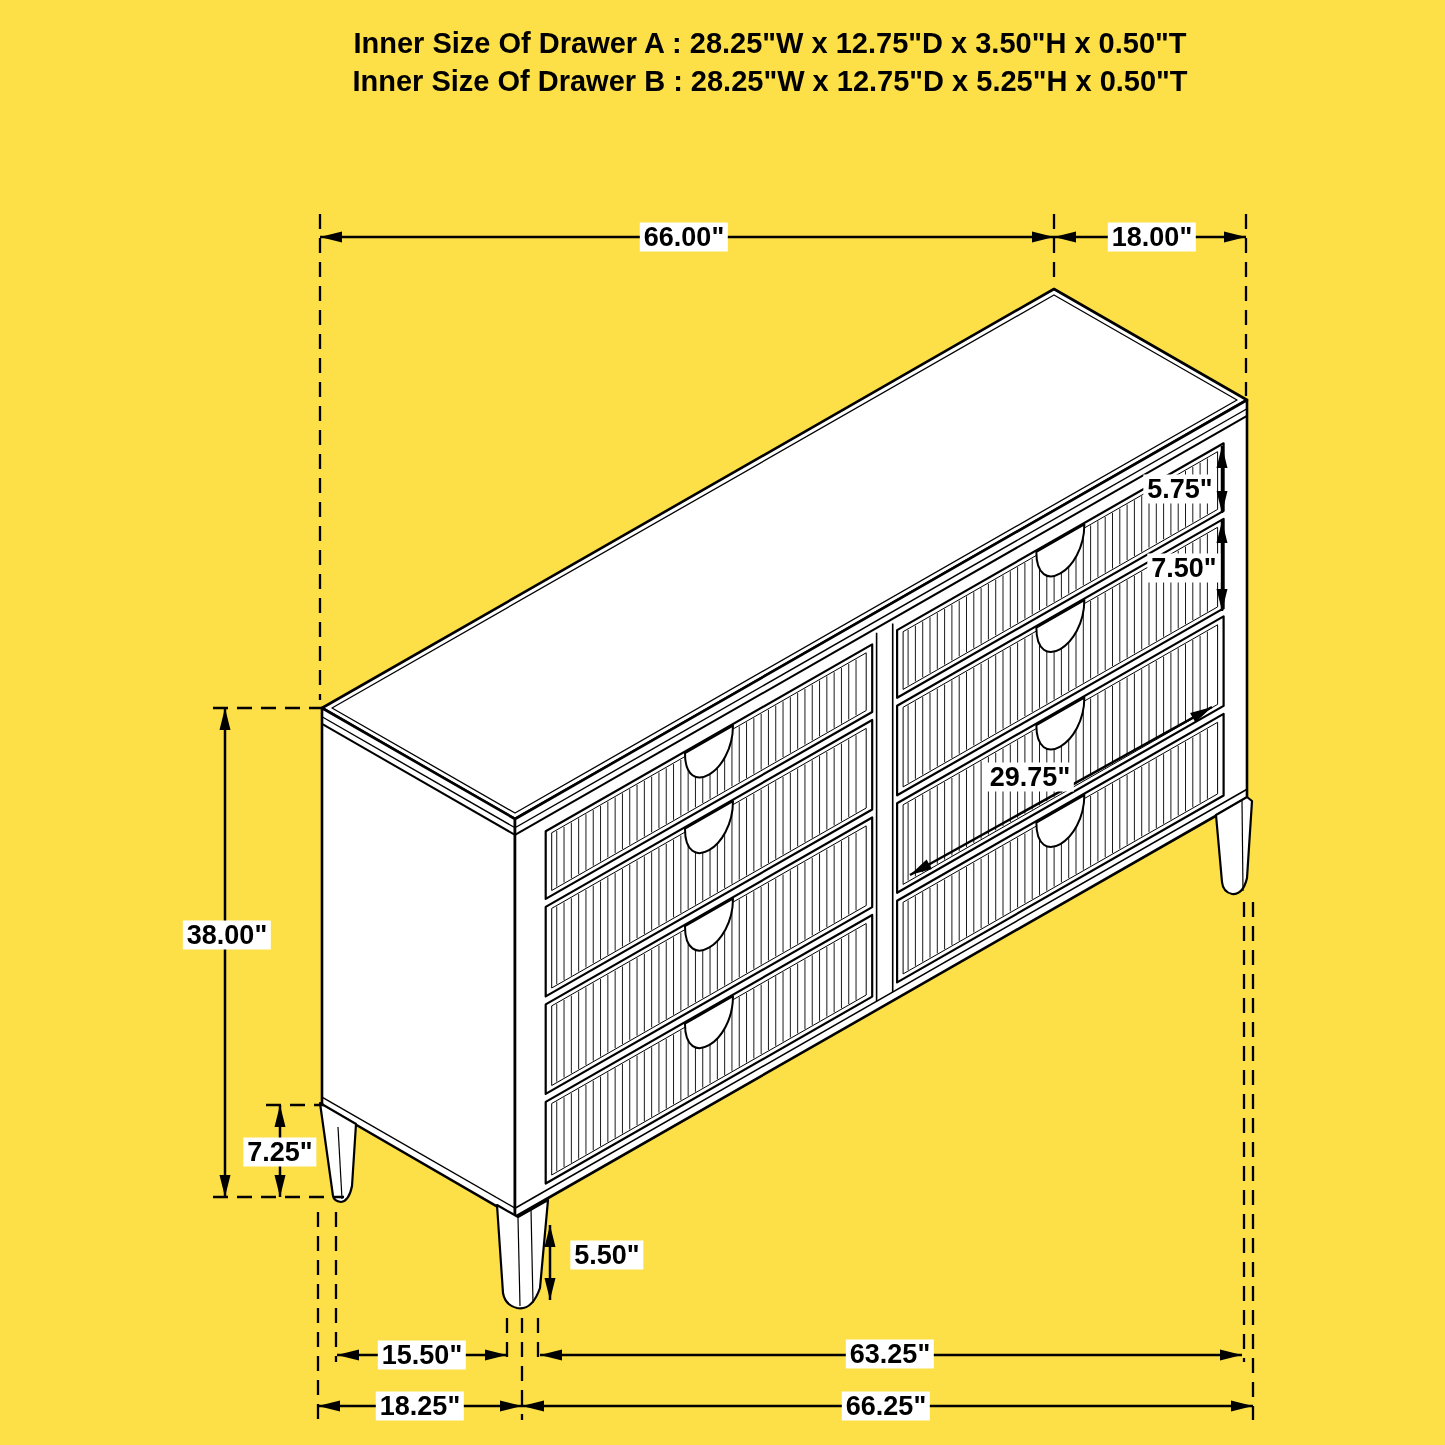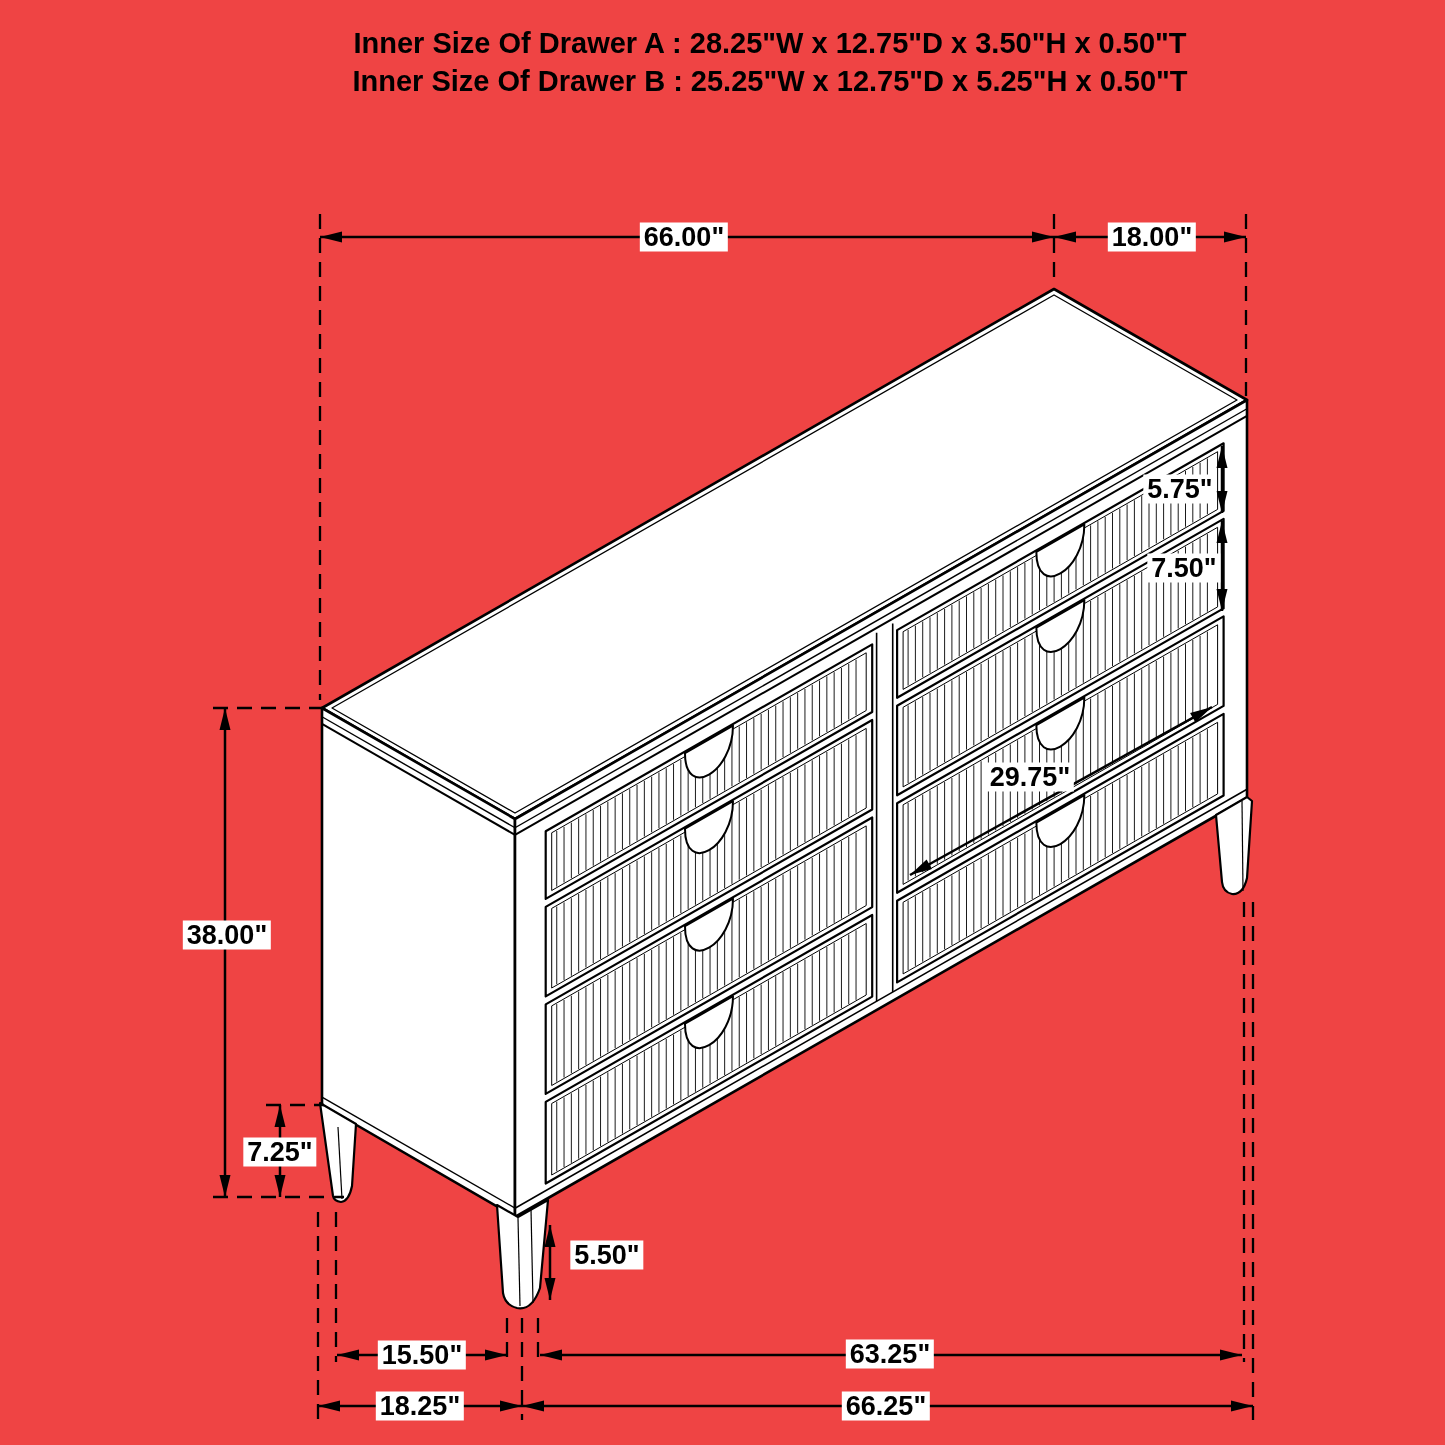--- a/index.html
+++ b/index.html
@@ -1,17 +1,17 @@
 <!DOCTYPE html>
 <html><head>
 <meta charset="utf-8">
 <style>
   html,body{margin:0;padding:0;background:#ffffff;}
   #stage{
-    position:relative;width:1445px;height:1445px;background:#ef4444;
+    position:relative;width:1445px;height:1445px;background:#fde047;
     font-family:"Liberation Sans",sans-serif;overflow:hidden;
   }
   #drawing{position:absolute;left:0;top:0;z-index:1;}
   .title-block{
     position:absolute;left:770px;top:24px;transform:translateX(-50%);
     z-index:2;text-align:center;white-space:nowrap;
     font-weight:bold;font-size:29px;line-height:38px;color:#000;
     letter-spacing:0px;
   }
   .dim-label{
@@ -451,21 +451,21 @@
       <line x1="1222" y1="521" x2="1222" y2="611" stroke="#000000" stroke-width="2.5"></line>
       <polygon points="1222.0,611.0 1216.5,589.0 1227.5,589.0" fill="#000000" stroke="none"></polygon>
       <polygon points="1222.0,521.0 1227.5,543.0 1216.5,543.0" fill="#000000" stroke="none"></polygon>
       <line x1="910" y1="875" x2="1212" y2="707" stroke="#000000" stroke-width="2.5"></line>
       <polygon points="1212.0,707.0 1195.4,722.5 1190.1,712.9" fill="#000000" stroke="none"></polygon>
       <polygon points="910.0,875.0 926.6,859.5 931.9,869.1" fill="#000000" stroke="none"></polygon>
     </svg>
 
   <div class="title-block">
     <div>Inner Size Of Drawer A : 28.25"W x 12.75"D x 3.50"H x 0.50"T</div>
-    <div>Inner Size Of Drawer B : 25.25"W x 12.75"D x 5.25"H x 0.50"T</div>
+    <div>Inner Size Of Drawer B : 28.25"W x 12.75"D x 5.25"H x 0.50"T</div>
   </div>
 
   <div class="dim-label" style="left:684px;top:237px;">66.00"</div>
   <div class="dim-label" style="left:1152px;top:237px;">18.00"</div>
   <div class="dim-label" style="left:1180px;top:489px;">5.75"</div>
   <div class="dim-label" style="left:1184px;top:568px;">7.50"</div>
   <div class="dim-label" style="left:1030px;top:777px;">29.75"</div>
   <div class="dim-label" style="left:227px;top:935px;">38.00"</div>
   <div class="dim-label" style="left:280px;top:1152px;">7.25"</div>
   <div class="dim-label" style="left:607px;top:1255px;">5.50"</div>

